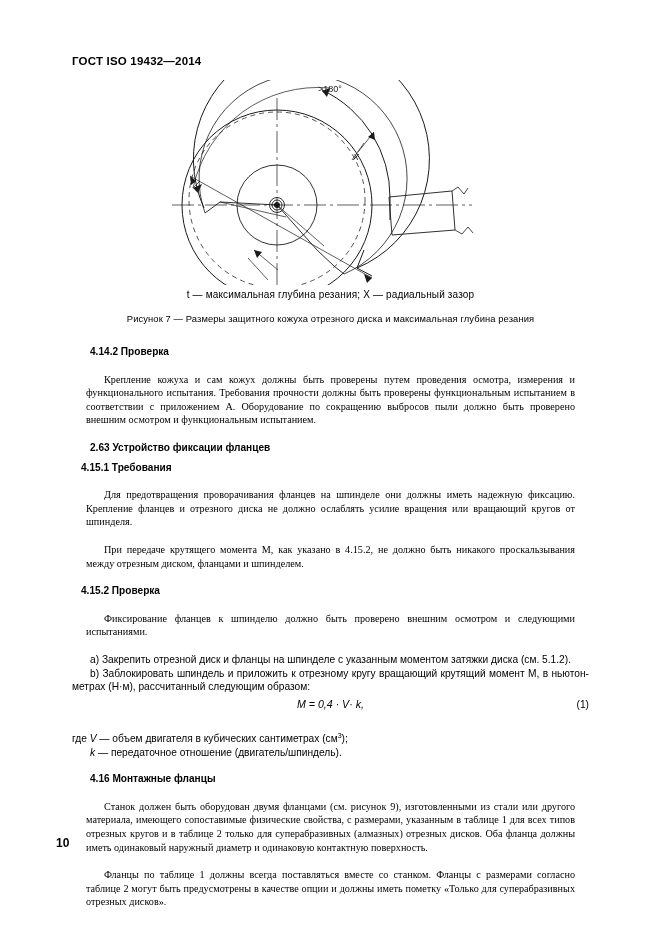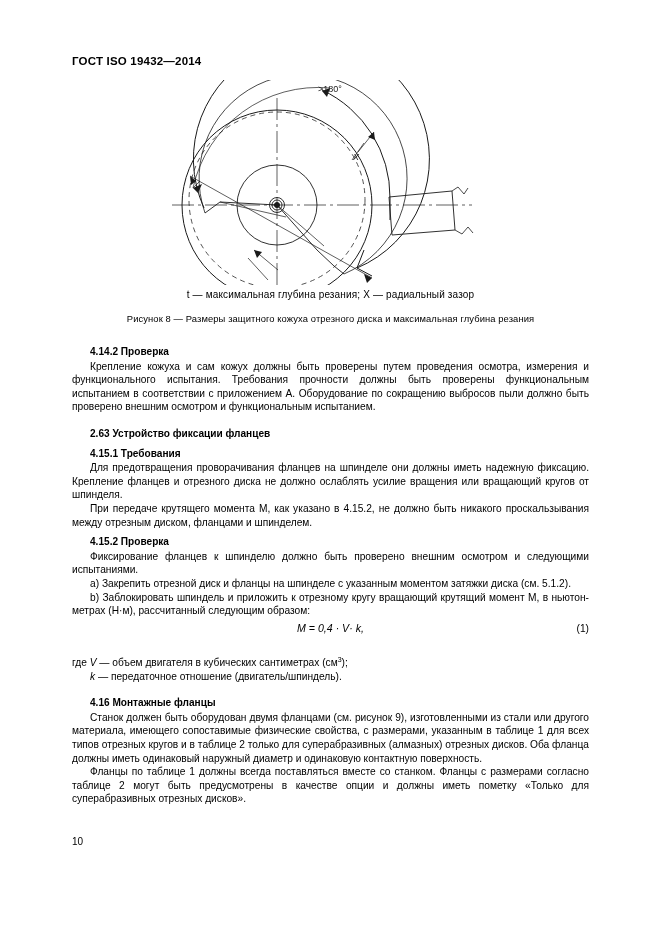--- a/index.html
+++ b/index.html
@@ -72,33 +72,34 @@
     font-size: 10.2px;
     line-height: 13.6px;
   }
   .h-sub {
     font-weight: bold;
     font-size: 10.1px;
     margin-left: 18px;
     margin-top: 9px;
     margin-bottom: 1px;
   }
-  .h-sub.tight { margin-top: 6px; }
+  .h-sub.tight { margin-top: 6px; margin-left: 9px; }
   .h-sec {
     font-weight: bold;
     font-size: 10.1px;
     margin-left: 18px;
     margin-top: 13px;
     margin-bottom: 1px;
   }
   p.para {
-    margin: 0;
+    margin: 14px;
     text-indent: 18px;
     text-align: justify;
     text-justify: inter-word;
+    font-family: Liberation Serif, serif;
   }
   p.listitem {
     margin: 0;
     text-indent: 18px;
     text-align: justify;
   }
   p.defline {
     margin: 0;
     text-align: left;
   }
@@ -120,23 +121,24 @@
     right: 0;
     top: 0;
     font-size: 10.2px;
   }
   .it { font-style: italic; }
   sup { font-size: 7px; vertical-align: super; }
 
   
   .page-number {
     position: absolute;
-    left: 72px;
+    left: 56px;
     top: 836px;
-    font-size: 10px;
+    font-size: 12px;
+    font-weight: bold;
   }
 </style>
 </head>
 <body>
 
 <div class="page">
 
   <div class="doc-header">ГОСТ ISO 19432—2014</div>
 
   <div class="figure-block">
@@ -202,21 +204,21 @@
           <polygon points="300,198 292,194 295,203"></polygon>
           <polygon points="118,96 124,101 119,105"></polygon>
         </g>
         <text x="258" y="12" font-family="Liberation Sans, sans-serif" font-size="9" fill="#1a1a1a" text-anchor="middle">&gt;180°</text>
         <text x="281" y="80" font-family="Liberation Sans, sans-serif" font-size="9" font-style="italic" fill="#1a1a1a">X</text>
       </svg>
     </div>
 
     <div class="figure-key">t — максимальная глубина резания; X — радиальный зазор</div>
 
-    <div class="figure-caption">Рисунок 8 — Размеры защитного кожуха отрезного диска и максимальная глубина резания</div>
+    <div class="figure-caption">Рисунок 7 — Размеры защитного кожуха отрезного диска и максимальная глубина резания</div>
   </div>
 
   <div class="body">
 
     <div class="h-sub">4.14.2 Проверка</div>
     <p class="para">Крепление кожуха и сам кожух должны быть проверены путем проведения осмотра, измерения и функционального испытания. Требования прочности должны быть проверены функциональным испытанием в соответствии с приложением А. Оборудование по сокращению выбросов пыли должно быть проверено внешним осмотром и функциональным испытанием.</p>
 
     <div class="h-sec">2.63 Устройство фиксации фланцев</div>
 
     <div class="h-sub tight">4.15.1 Требования</div>

